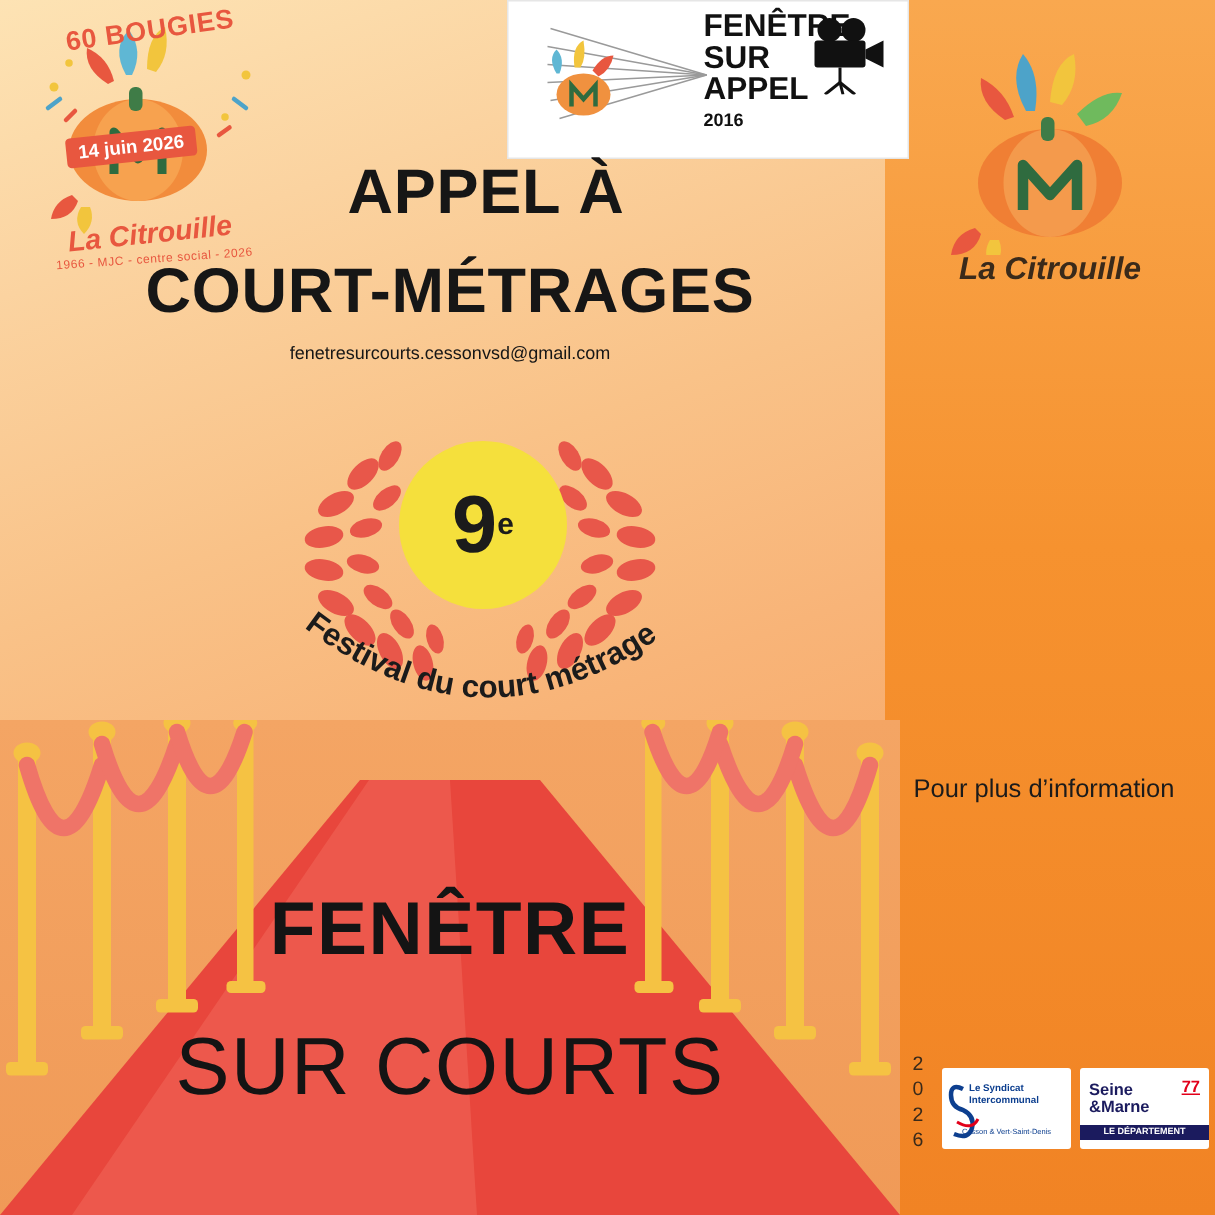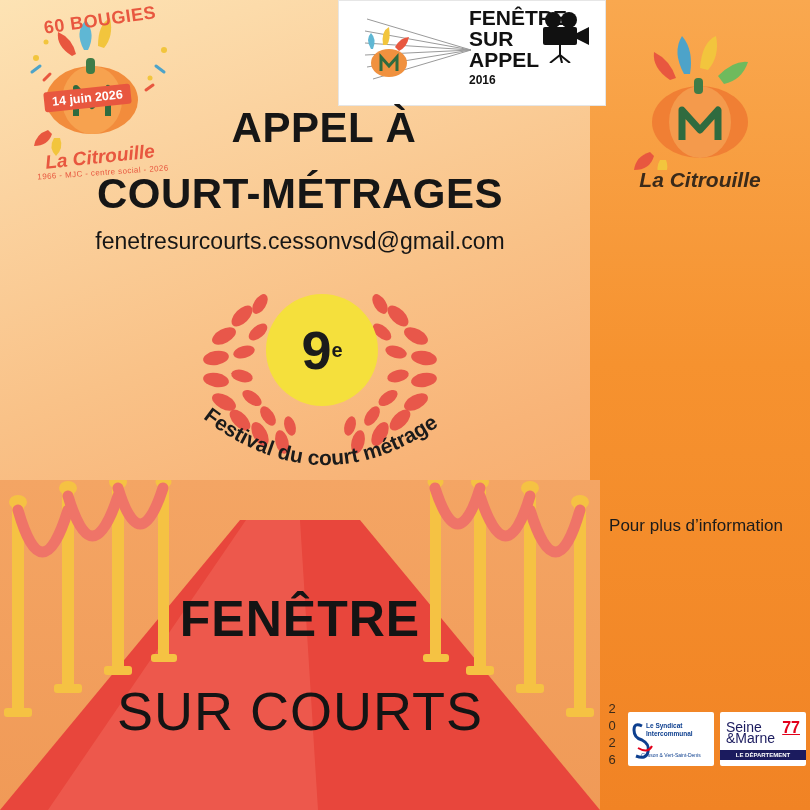--- a/index.html
+++ b/index.html
@@ -60,21 +60,21 @@
   .appel{
     position:absolute;left:0;top:104px;width:600px;text-align:center;
     font-size:42px;font-weight:bold;color:#161616;letter-spacing:.5px;margin-left:24px;
   }
   .court{
     position:absolute;left:0;top:170px;width:600px;text-align:center;
     font-size:42px;font-weight:bold;color:#161616;letter-spacing:.5px;
   }
   .mail{
     position:absolute;left:0;top:228px;width:600px;text-align:center;
-    font-size:23px;color:#161616;
+    font-size:12px;color:#161616;
   }
   
   .emblem{position:absolute;left:170px;top:280px;width:300px;height:210px;}
   .emblem .circle{
     position:absolute;left:96px;top:14px;width:112px;height:112px;border-radius:50%;
     background:#f5e03c;display:flex;align-items:center;justify-content:center;
   }
   .emblem .nine{
     font-size:54px;font-weight:bold;color:#1b1b1b;line-height:54px;
   }
@@ -148,24 +148,24 @@
   }
   .logo-synd .s-sub{
     position:absolute;left:2px;top:40px;width:82px;text-align:center;
     font-size:5px;color:#0d3f8f;
   }
   .logo-77{
     position:absolute;left:130px;top:712px;width:86px;height:54px;
     background:#fff;border-radius:2px;
   }
   .logo-77 .d-title{
-    position:absolute;left:6px;top:10px;font-size:14px;font-weight:normal;color:#1b1b5e;line-height:11px;
+    position:absolute;left:6px;top:10px;font-size:11px;font-weight:bold;color:#1b1b5e;line-height:11px;
   }
   .logo-77 .d-77{
-    position:absolute;right:6px;top:7px;font-size:16px;font-weight:bold;color:#e2001a;text-decoration:underline;
+    position:absolute;right:6px;top:7px;font-size:11px;font-weight:bold;color:#e2001a;text-decoration:underline;
   }
   .logo-77 .d-sub{
     position:absolute;left:0;top:38px;width:86px;text-align:center;
     font-size:6px;font-weight:bold;color:#fff;background:#1b1b5e;padding:2px 0;
   }
   .ropes{position:absolute;left:0;bottom:0;width:600px;height:330px;}
 </style>
 </head>
 <body>
 

